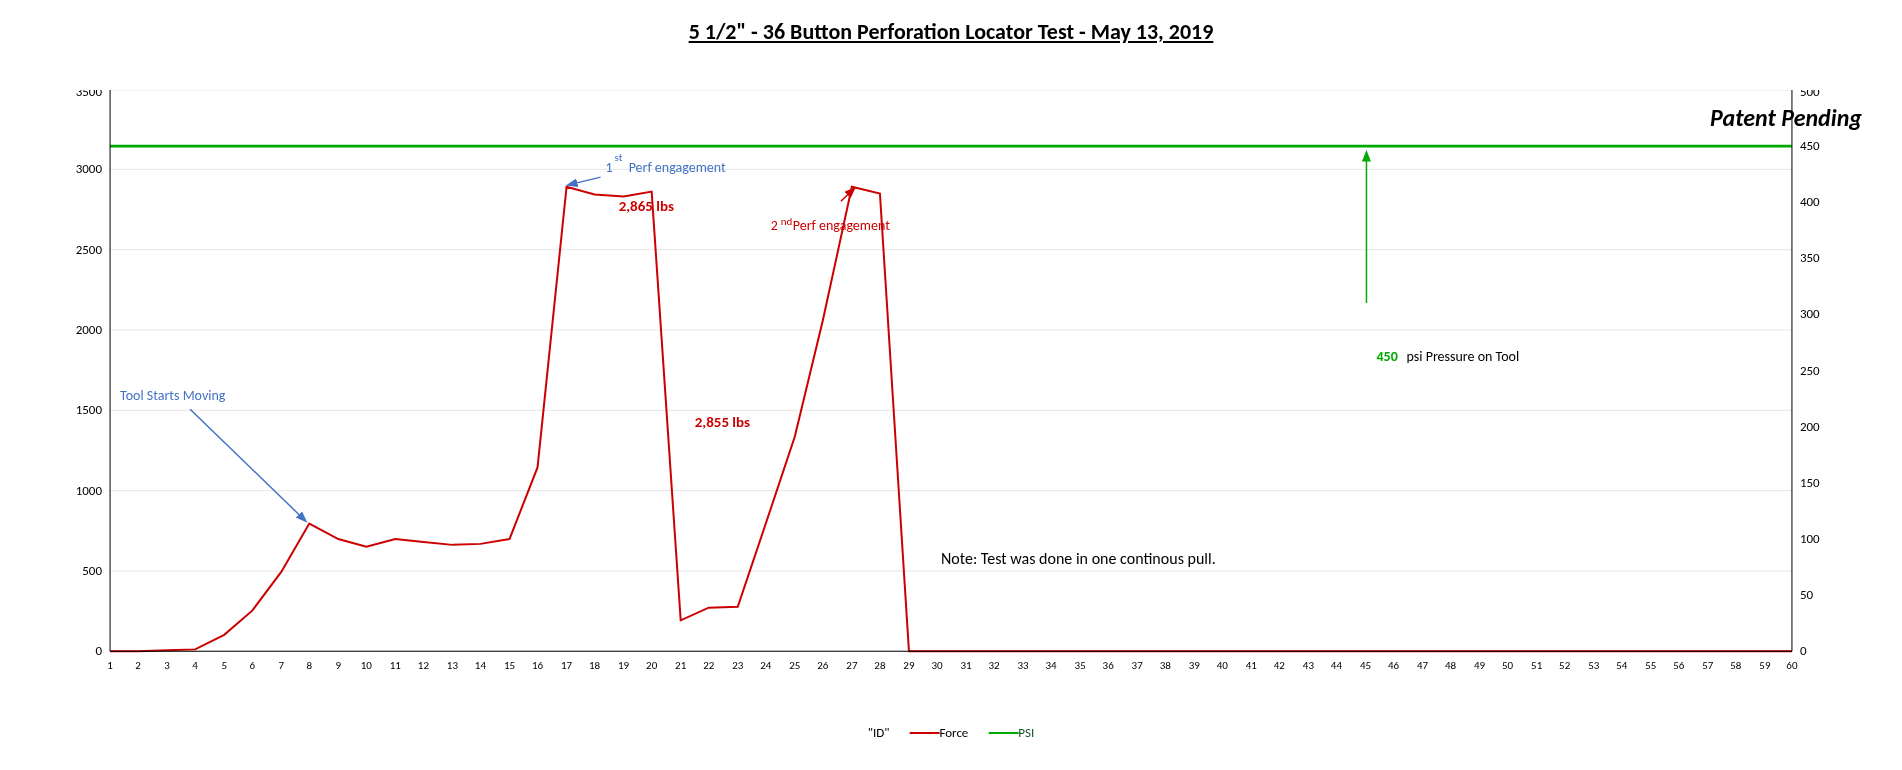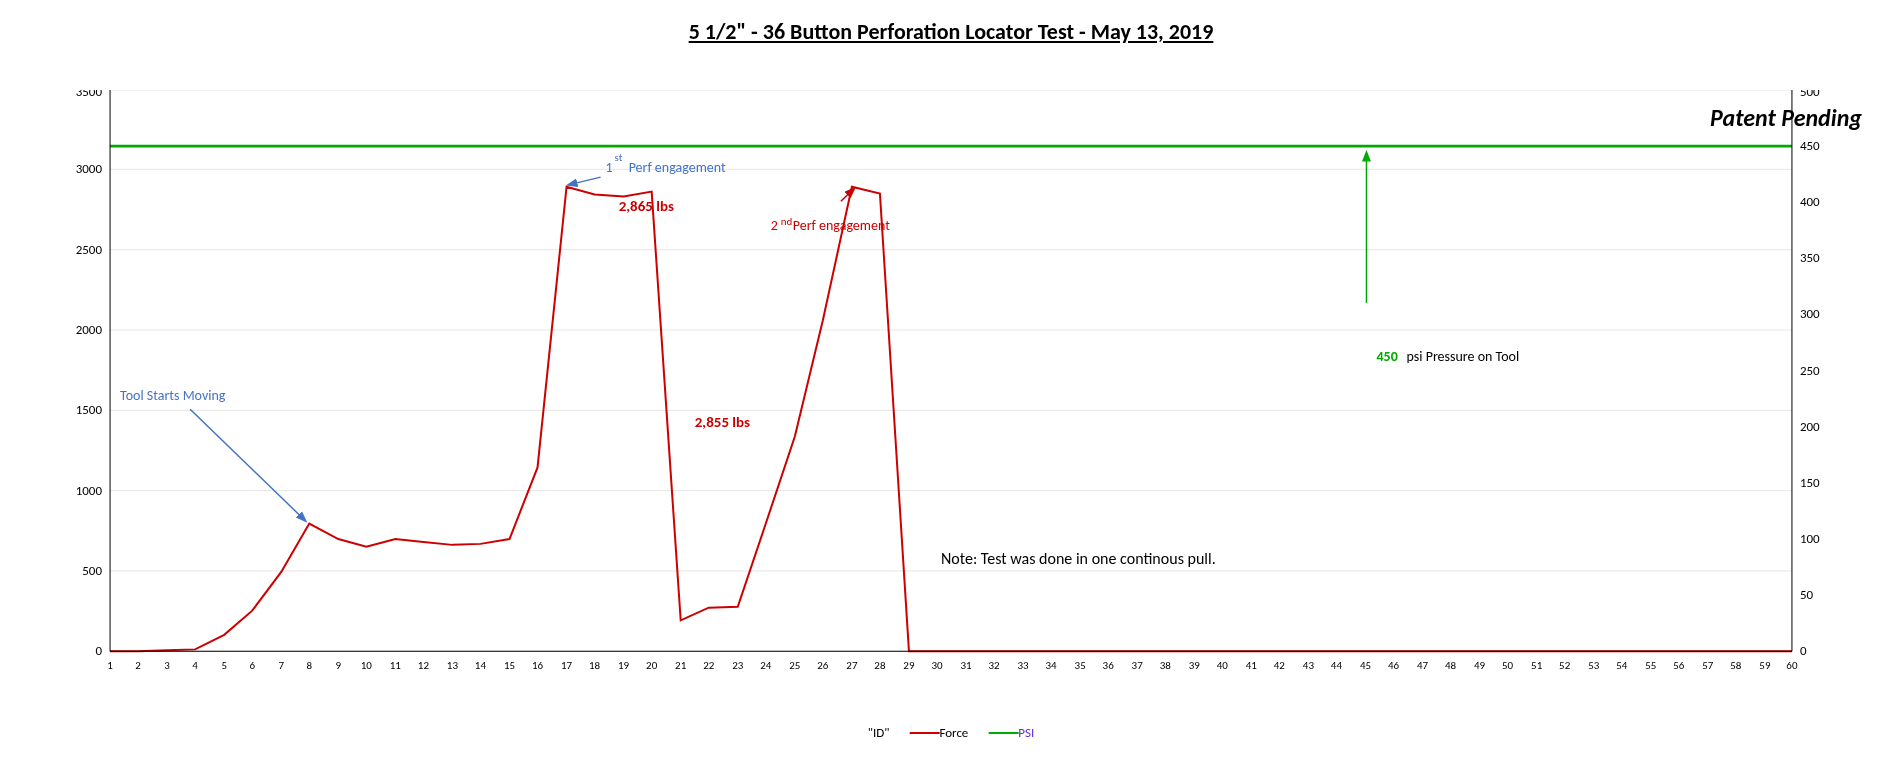--- a/index.html
+++ b/index.html
@@ -280,16 +280,16 @@
   </div>
 
   <div class="legend">
     <span style="font-size:13px;color:#000;">"ID"</span>
     <div class="legend-item">
       <div class="legend-line" style="background:#cc0000;"></div>
       <span style="font-size:13px;color:#000;">Force</span>
     </div>
     <div class="legend-item">
       <div class="legend-line" style="background:#00aa00;"></div>
-      <span style="font-size:13px;color:#6d28d9;text-align:right;">PSI</span>
+      <span style="font-size:13px;color:#14532d;text-align:right;">PSI</span>
     </div>
   </div>
 </div>
 
 </body></html>

